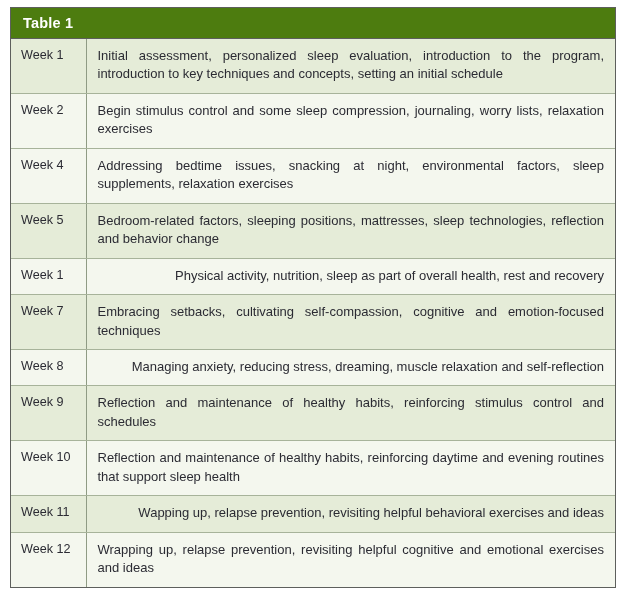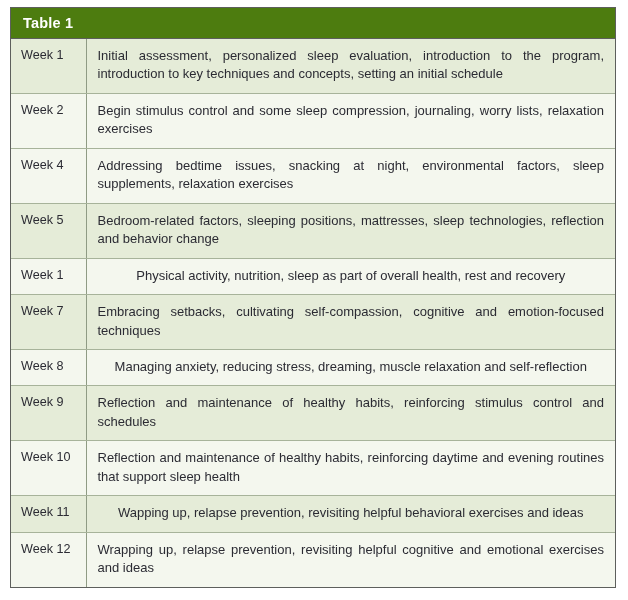--- a/index.html
+++ b/index.html
@@ -88,21 +88,21 @@
   td.desc-cell {
     padding: 8px 11px 9px 11px;
     font-size: 13px;
     line-height: 1.42;
     text-align: justify;
     text-justify: inter-word;
     color: #2b2b33;
     hyphens: none;
   }
   td.desc-cell.one-line {
-    text-align: center;
+    text-align: right;
   }
 </style>
 </head>
 <body>
 
 <div class="page">
   <div class="table-wrap">
 
     <div class="table-header">
       <span class="table-header-title">Table 1</span>

